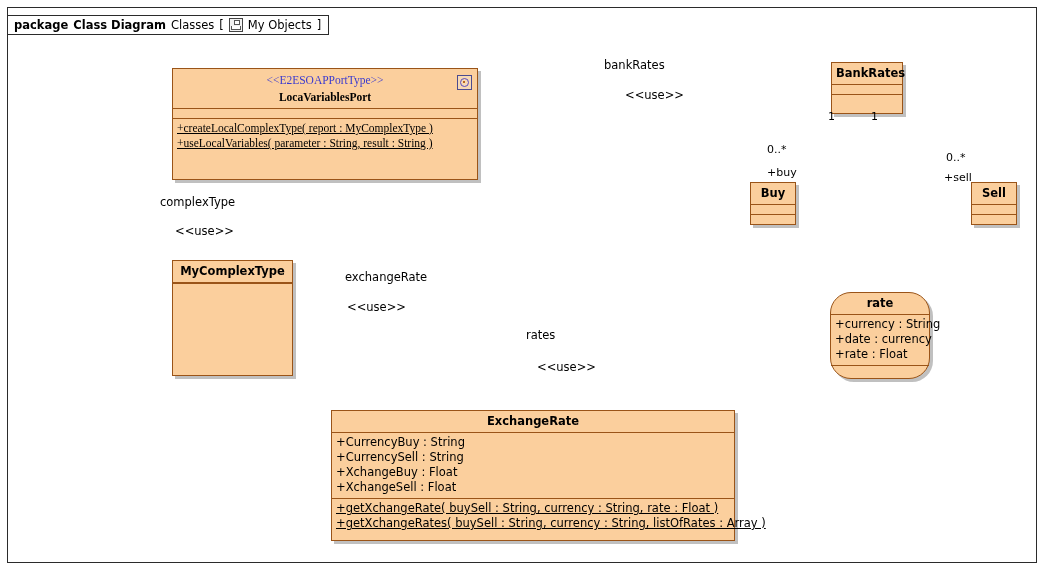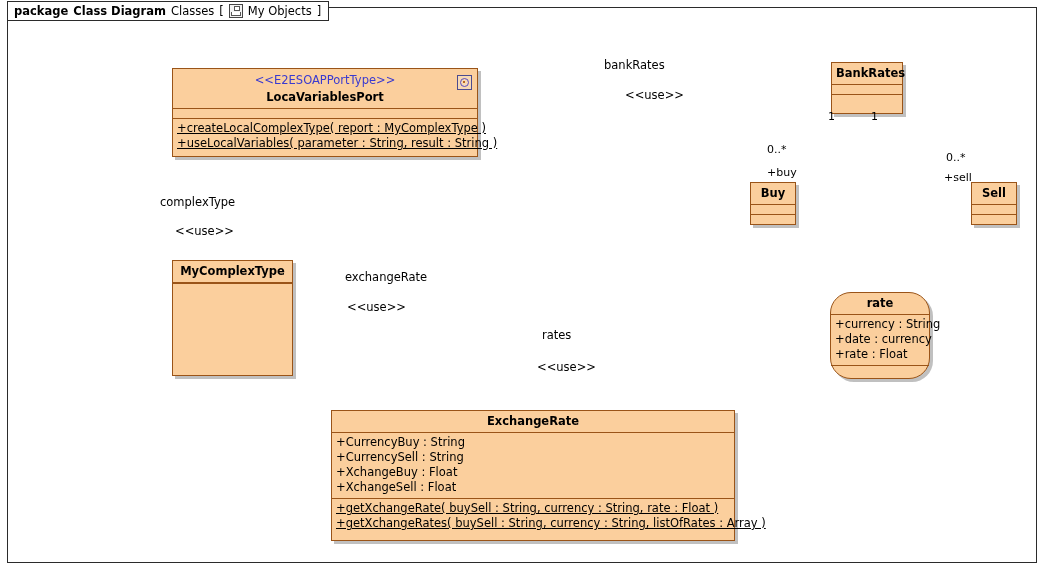--- a/index.html
+++ b/index.html
@@ -26,21 +26,21 @@
     top: 7px;
     width: 1030px;
     height: 556px;
     border: 1px solid #2b2b2b;
     box-sizing: border-box;
     background: transparent;
   }
   .frame-tab {
     position: absolute;
     left: 7px;
-    top: 1px;
+    top: 15px;
     height: 20px;
     box-sizing: border-box;
     border: 1px solid #2b2b2b;
     background: #ffffff;
     padding: 0 7px 0 6px;
     display: flex;
     align-items: center;
     gap: 5px;
     white-space: nowrap;
     font-size: 11.5px;
@@ -208,21 +208,21 @@
   <div class="frame-tab">
     <span class="kw">package</span>
     <span class="nm">Class Diagram</span>
     <span class="cls">Classes</span>
     <span class="cls">[</span>
     <span class="tab-icon"></span>
     <span class="cls">My Objects</span>
     <span class="cls">]</span>
   </div>
 
-  <div class="cls-box" style="left:172px; top:68px; width:306px; height:89px;">
+  <div class="cls-box" style="left:172px; top:68px; width:306px; height:112px;font-family:Liberation Serif, serif;">
     <div class="cls-stereo">&lt;&lt;E2ESOAPPortType&gt;&gt;</div>
     <div class="cls-name">LocaVariablesPort</div>
     <div class="cls-sep"></div>
     <div class="cls-compart empty"></div>
     <div class="cls-sep"></div>
     <div class="cls-compart static">
       <div class="row">+createLocalComplexType( report : MyComplexType )</div>
       <div class="row">+useLocalVariables( parameter : String, result : String )</div>
     </div>
     <span class="iface-icon">
@@ -285,21 +285,21 @@
       <div class="row">+date : currency</div>
       <div class="row">+rate : Float</div>
     </div>
     <div class="cls-sep"></div>
     <div class="cls-compart empty"></div>
   </div>
 
   <div class="lbl" style="left:604px; top:58px;">bankRates</div>
   <div class="lbl" style="left:625px; top:88px;">&lt;&lt;use&gt;&gt;</div>
 
-  <div class="lbl" style="left:542px; top:328px;">rates</div>
+  <div class="lbl" style="left:526px; top:328px;">rates</div>
   <div class="lbl" style="left:537px; top:360px;">&lt;&lt;use&gt;&gt;</div>
 
   <div class="lbl" style="left:160px; top:195px;">complexType</div>
   <div class="lbl" style="left:175px; top:224px;">&lt;&lt;use&gt;&gt;</div>
 
   <div class="lbl" style="left:345px; top:270px;">exchangeRate</div>
   <div class="lbl" style="left:347px; top:300px;">&lt;&lt;use&gt;&gt;</div>
 
   <div class="lbl small" style="left:828px; top:110px;">1</div>
   <div class="lbl small" style="left:871px; top:110px;">1</div>

